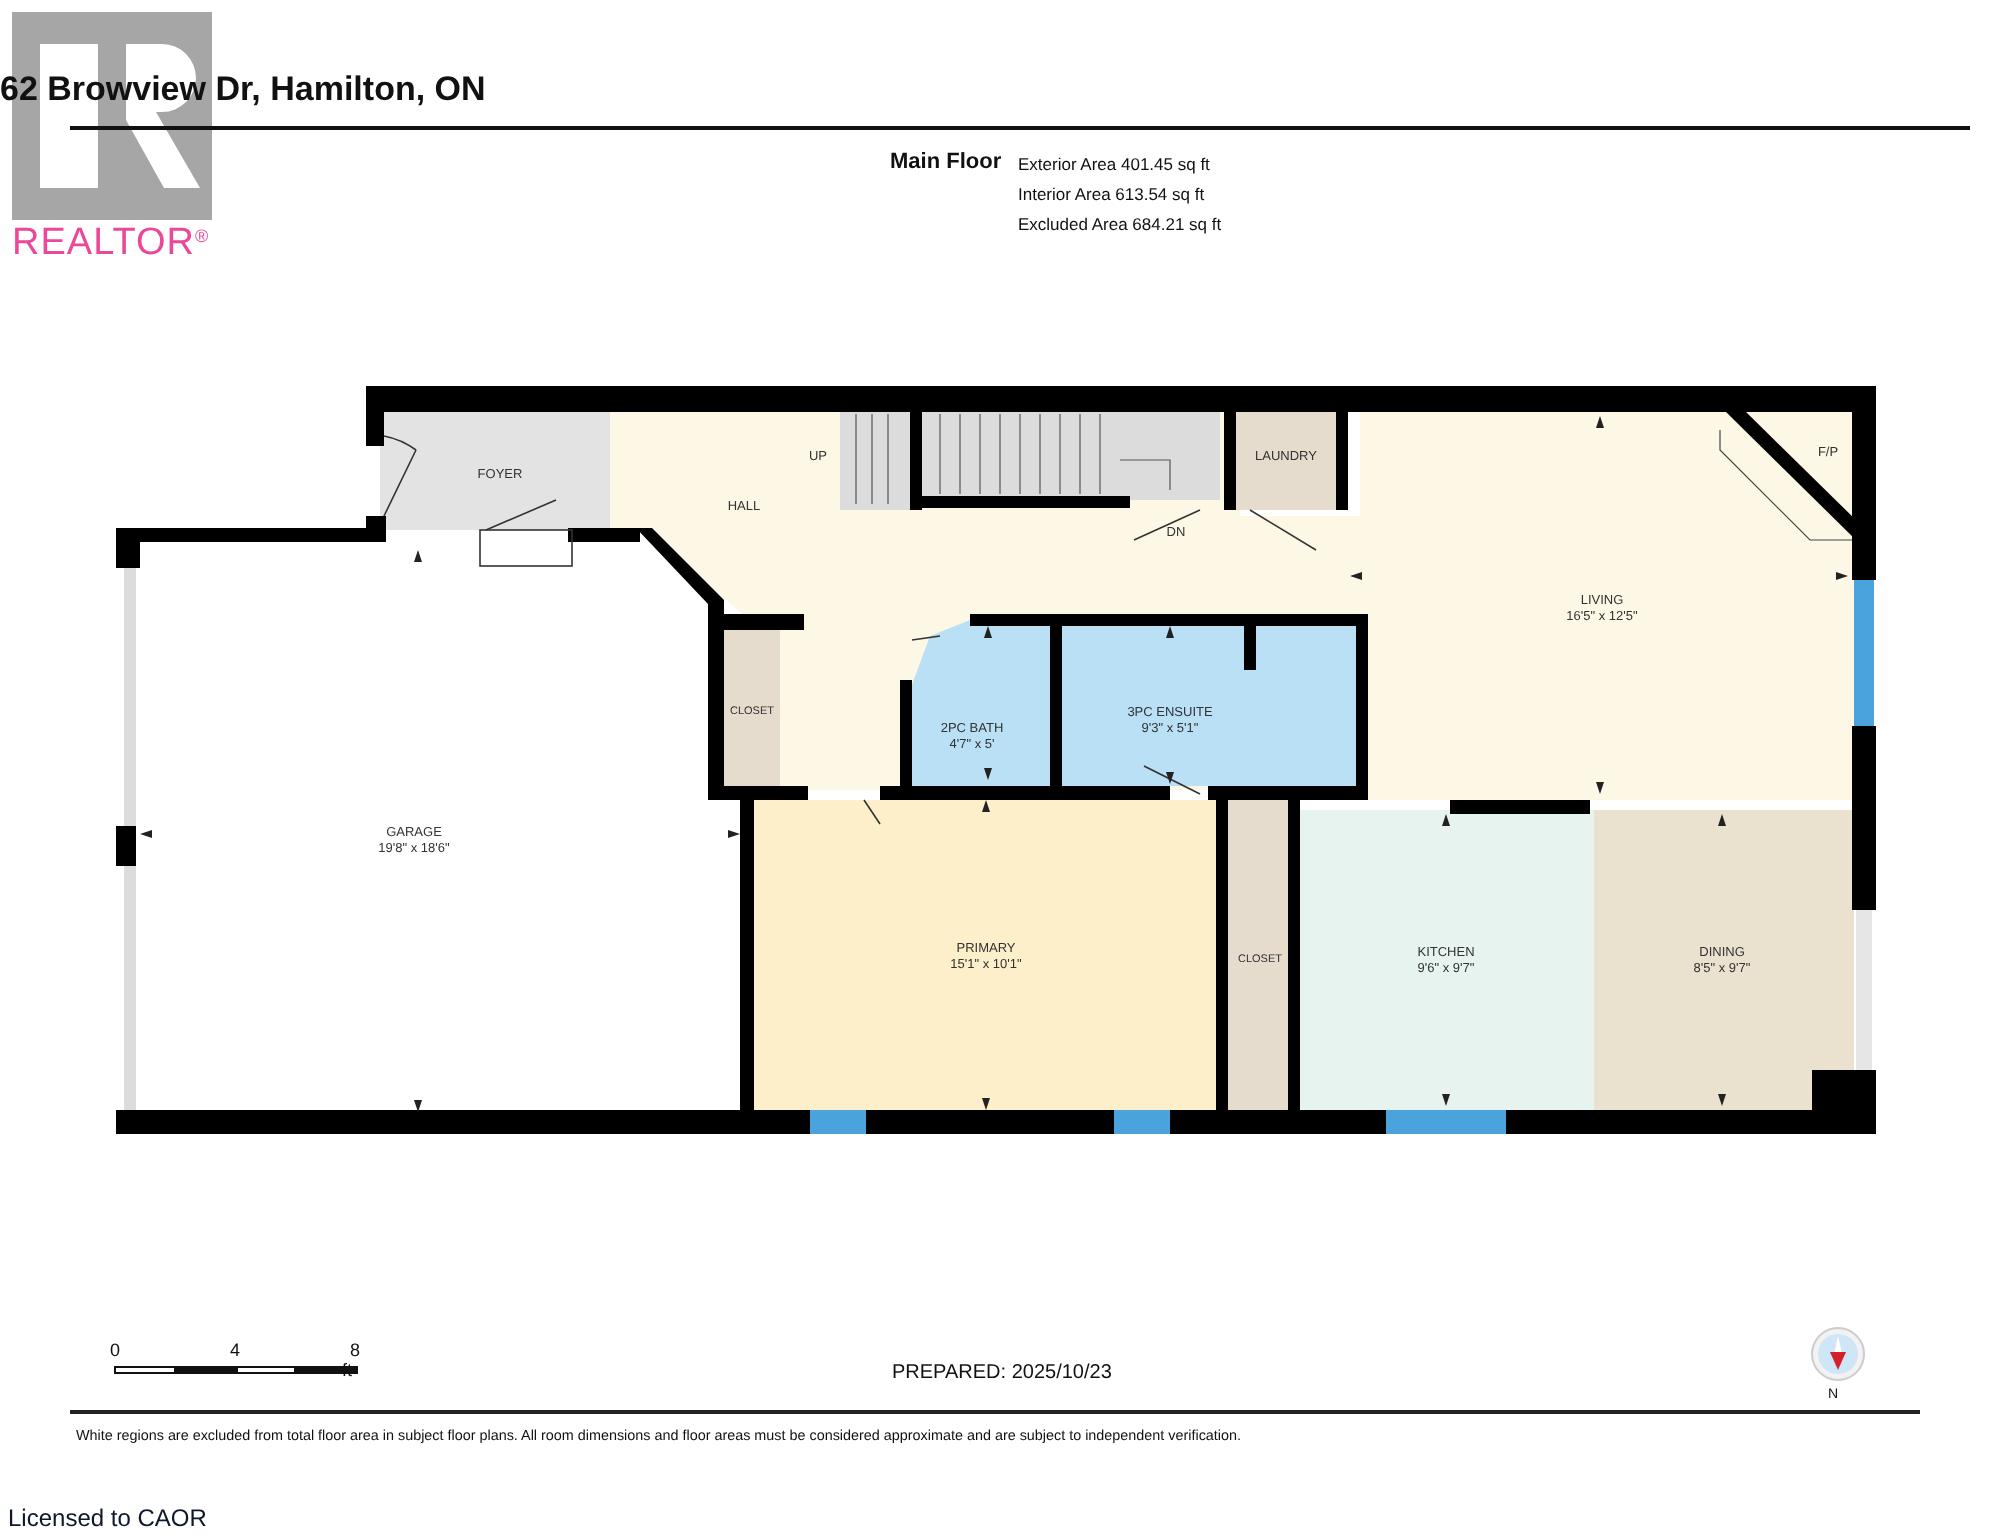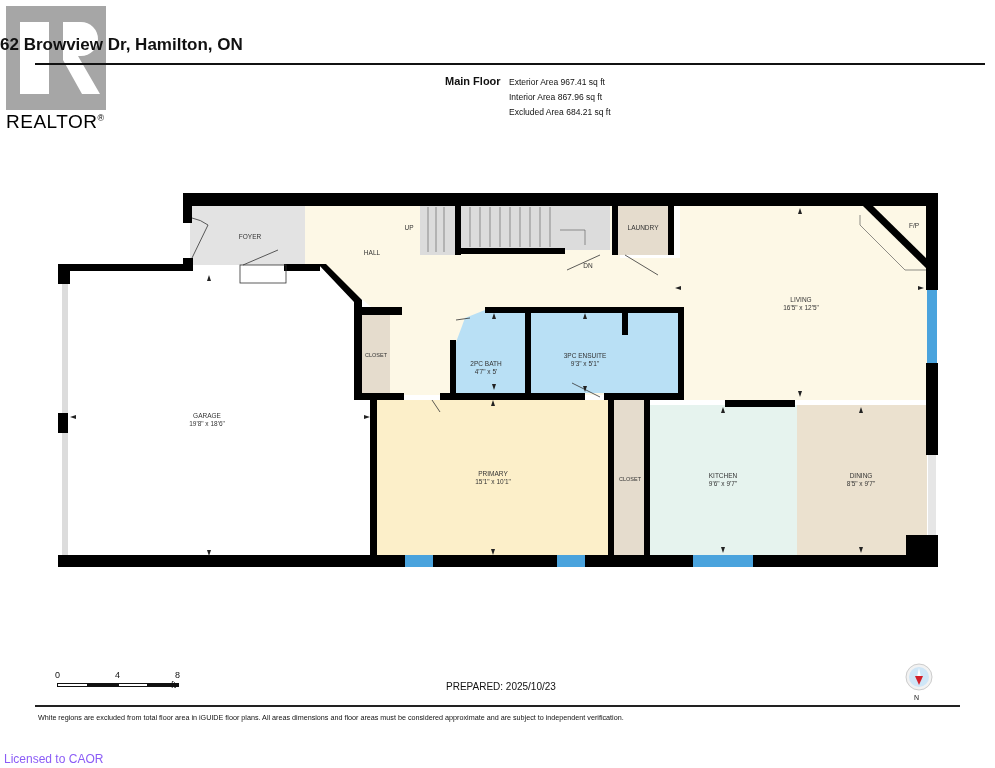--- a/index.html
+++ b/index.html
@@ -1,53 +1,53 @@
 <!DOCTYPE html>
 <html><head>
 <meta charset="utf-8">
 <style>
   html, body { margin:0; padding:0; background:#ffffff; }
   body { width:995px; height:768px; position:relative; overflow:hidden; font-family:"Liberation Sans", sans-serif; color:#111; }
   .logo { position:absolute; left:6px; top:6px; width:100px; height:104px; background:#a6a6a6; }
-  .logo-text { position:absolute; left:6px; top:111px; font-size:19px; color:#000000; letter-spacing:0.5px; }
+  .logo-text { position:absolute; left:6px; top:111px; font-size:19px; color:#ec4899; letter-spacing:0.5px; }
   .logo-text sup { font-size:9px; vertical-align:top; position:relative; top:2px; }
   .title { position:absolute; left:0; width:995px; top:35px; text-align:left; font-size:17px; font-weight:bold; padding-left:0; }
   .title-rule { position:absolute; left:35px; right:10px; top:63px; height:2px; background:#111; }
   .floor-label { position:absolute; left:445px; top:75px; font-size:11px; font-weight:bold; }
   .area-lines { position:absolute; left:509px; top:75px; font-size:8.5px; line-height:15px; }
   svg.plan { position:absolute; left:0; top:0; }
   .room-label { font-family:"Liberation Sans", sans-serif; font-size:6.5px; fill:#333; text-anchor:middle; }
   .scale { position:absolute; left:55px; top:670px; width:150px; height:30px; }
   .scale .n { position:absolute; top:0; font-size:9px; }
   .scale .bar { position:absolute; top:13px; height:4px; border:1px solid #111; box-sizing:border-box; }
   .prepared { position:absolute; left:446px; top:681px; font-size:10px; }
   .compass { position:absolute; left:905px; top:663px; width:28px; height:28px; }
   .compass-n { position:absolute; left:914px; top:694px; font-size:7px; }
   .bottom-rule { position:absolute; left:35px; right:35px; top:705px; height:2px; background:#222; }
   .disclaimer { position:absolute; left:38px; top:713px; font-size:7.2px; }
-  .licensed { position:absolute; left:4px; top:752px; font-size:12px; color:#8b5cf6; }
+  .licensed { position:absolute; left:4px; top:752px; font-size:12px; color:#0f172a; }
 </style>
 </head>
 <body>
 
 <div class="logo">
   <svg width="100" height="104">
     <rect x="14" y="16" width="29" height="72" fill="#fff"></rect>
     <path d="M57 16 h18 a14 14 0 0 1 0 34 h-3 l22 38 h-18 l-19 -34 z" fill="#fff"></path>
     <rect x="57" y="16" width="8" height="34" fill="#fff"></rect>
   </svg>
 </div>
 <div class="logo-text"><span>REALTOR</span><sup>®</sup></div>
 
 <div class="title">62 Browview Dr, Hamilton, ON</div>
 <div class="title-rule"></div>
 <div class="floor-label">Main Floor</div>
 <div class="area-lines">
-  <div>Exterior Area 967.41 sq ft</div>
-  <div>Interior Area 867.96 sq ft</div>
+  <div>Exterior Area 401.45 sq ft</div>
+  <div>Interior Area 613.54 sq ft</div>
   <div>Excluded Area 684.21 sq ft</div>
 </div>
 
 <svg class="plan" width="995" height="768">
 
   <rect x="62" y="271" width="313" height="289" fill="#ffffff"></rect>
   <rect x="190" y="205" width="115" height="60" fill="#e3e3e3"></rect>
   <polygon points="305,205 620,205 620,258 680,258 680,205 930,205 930,400 650,400 650,395 375,395 375,310 320,265 305,265" fill="#fdf8e6"></polygon>
   <rect x="420" y="205" width="35" height="50" fill="#dcdcdc"></rect>
   <rect x="460" y="205" width="150" height="45" fill="#dcdcdc"></rect>
@@ -196,14 +196,14 @@
 
 <svg class="compass" width="28" height="28">
   <circle cx="14" cy="14" r="13" fill="#f2f2f2" stroke="#ccc" stroke-width="1"></circle>
   <circle cx="14" cy="14" r="10" fill="#cfe6f7"></circle>
   <polygon points="14,5 16,14 12,14" fill="#ffffff"></polygon>
   <polygon points="10,13 18,13 14,22" fill="#d3202a"></polygon>
 </svg>
 <div class="compass-n">N</div>
 
 <div class="bottom-rule"></div>
-<div class="disclaimer">White regions are excluded from total floor area in iGUIDE floor plans. All areas dimensions and floor areas must be considered approximate and are subject to independent verification.</div>
+<div class="disclaimer">White regions are excluded from total floor area in subject floor plans. All room dimensions and floor areas must be considered approximate and are subject to independent verification.</div>
 <div class="licensed">Licensed to CAOR</div>
 
 </body></html>

